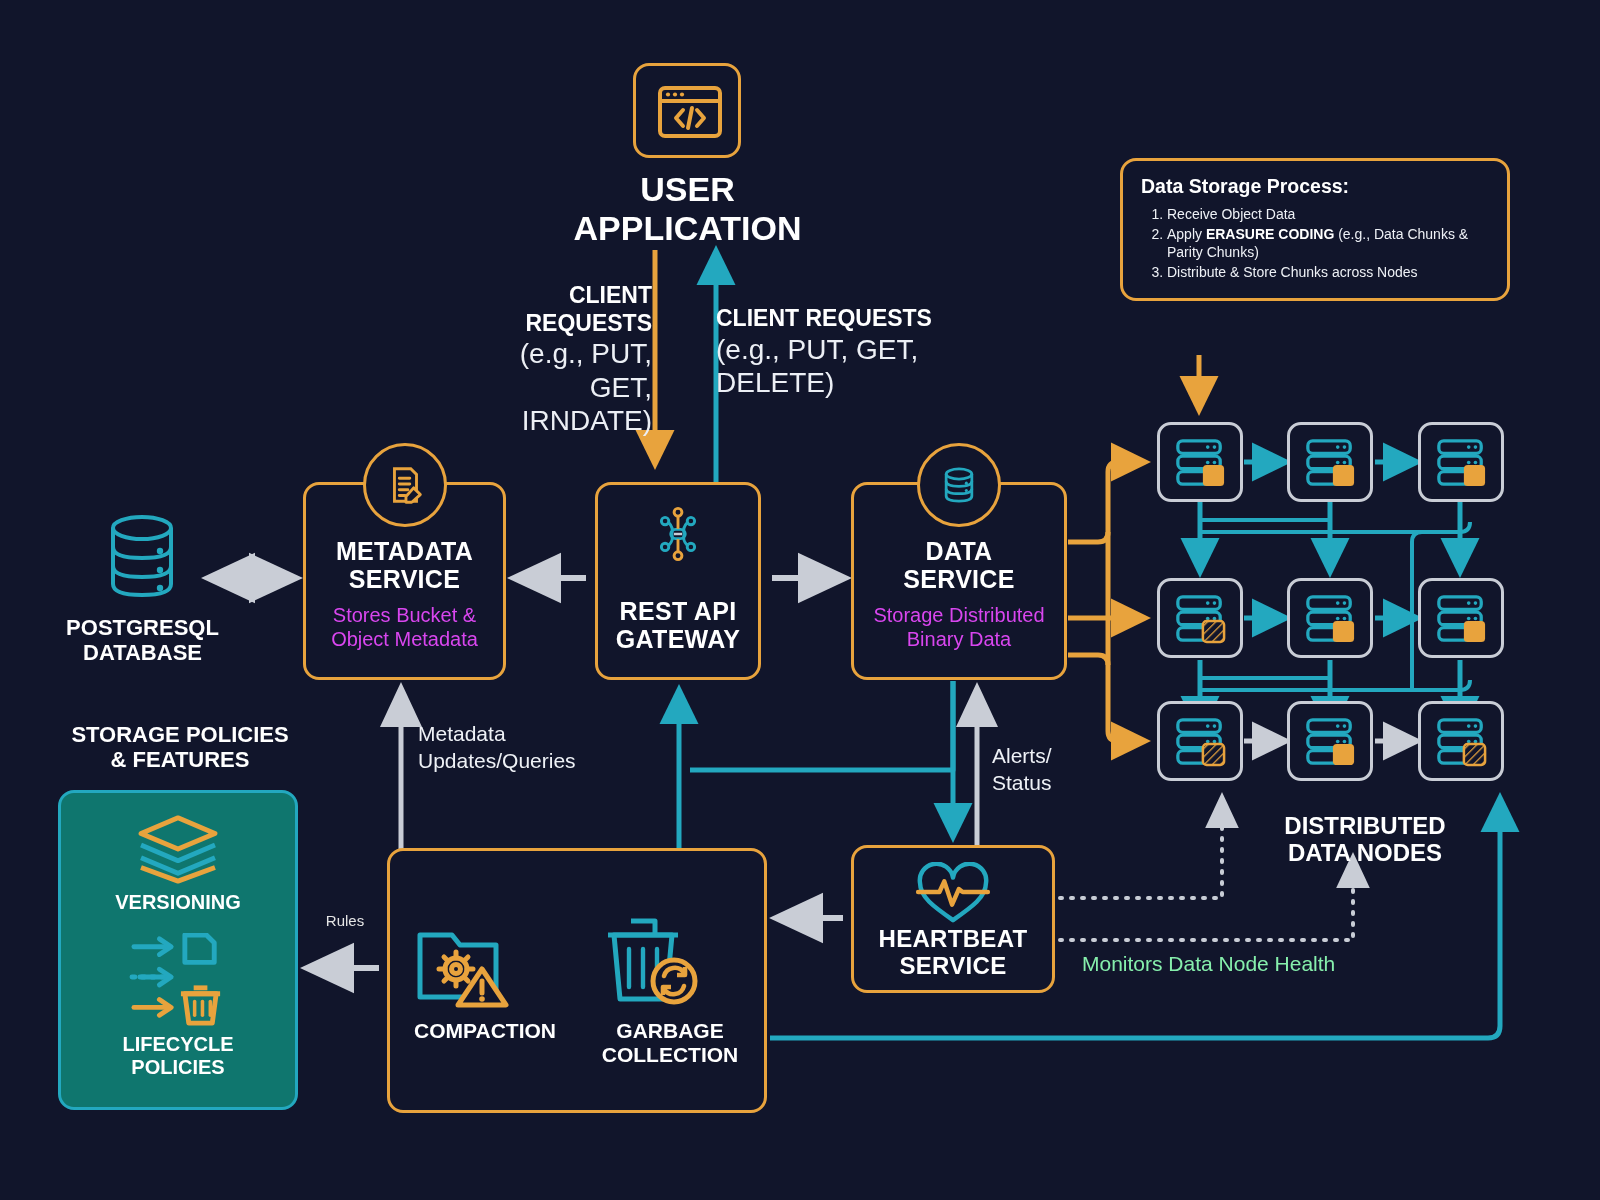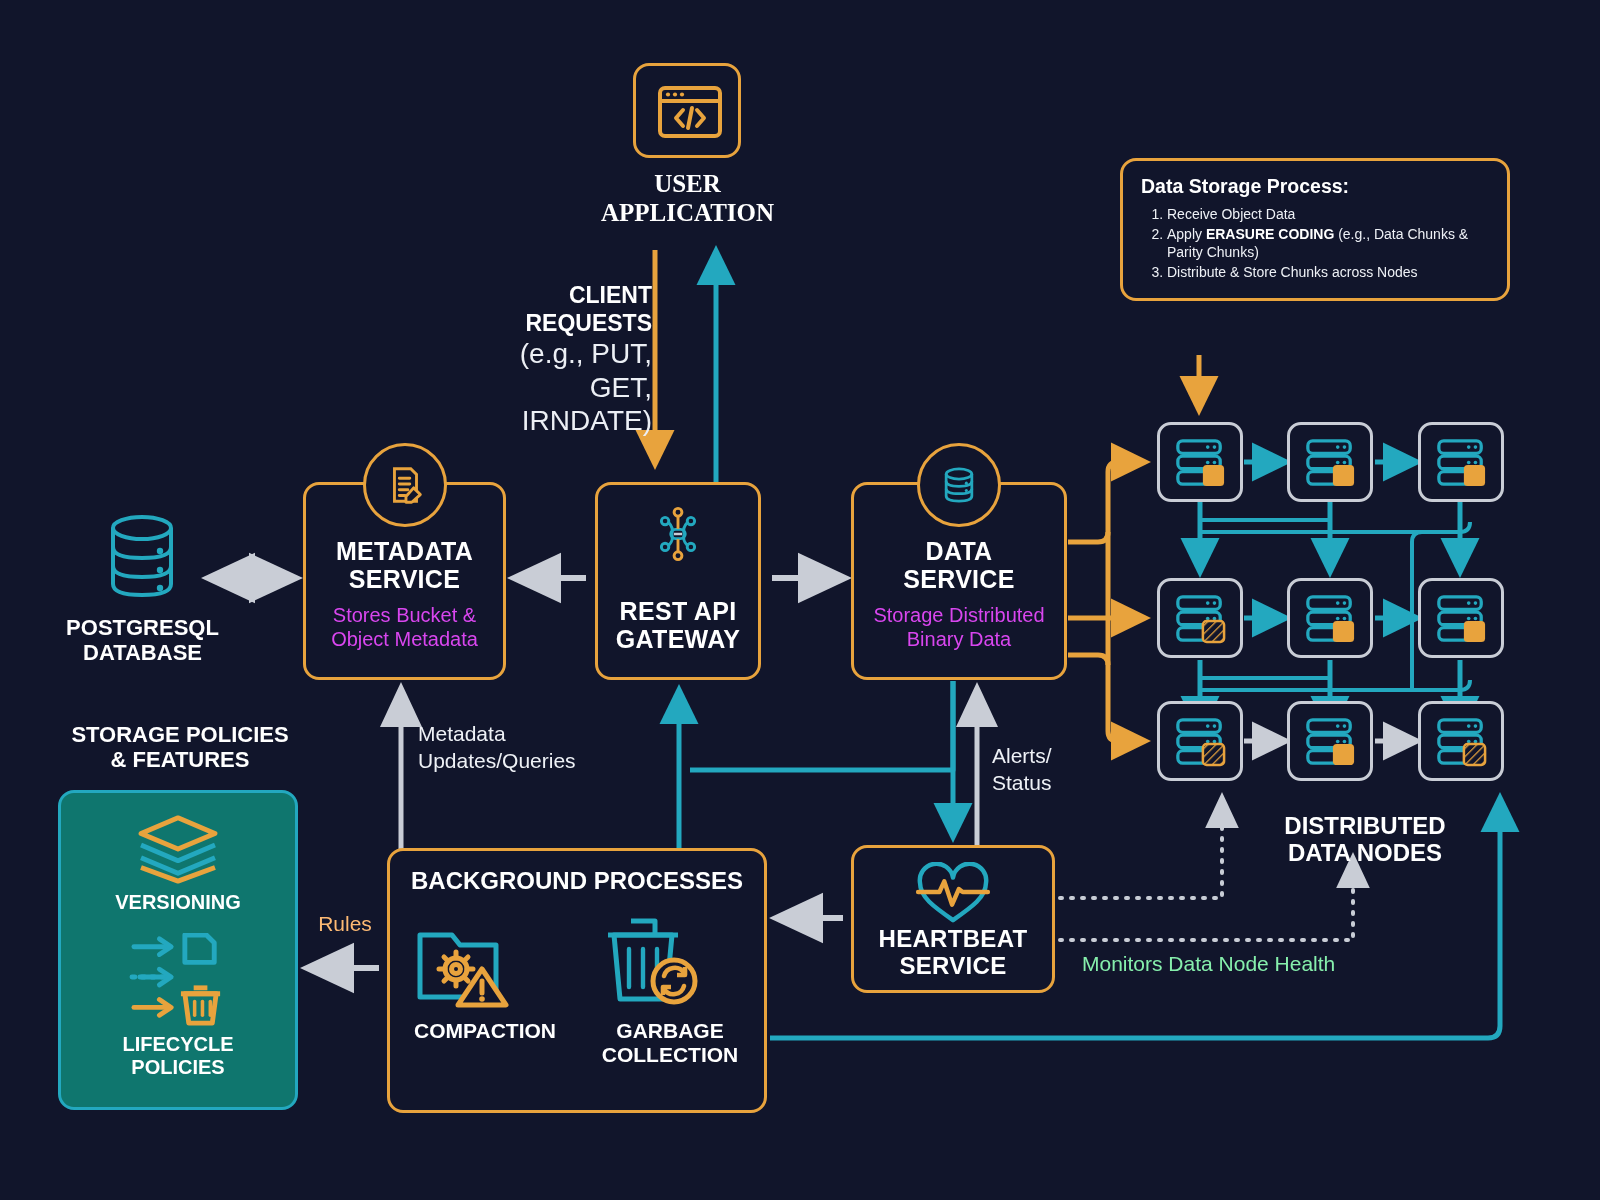--- a/index.html
+++ b/index.html
@@ -13,21 +13,21 @@
   .obox{border:3px solid #e8a33d;border-radius:16px;background:#11152b;}
   .tbox{border:3px solid #23a8bf;border-radius:16px;background:#0f766e;padding-left:42px;}
   .gbox{border:3px solid #c9cdd6;border-radius:14px;background:#11152b;}
 
   .ttl{color:#ffffff;font-weight:bold;text-align:center;letter-spacing:.3px;line-height:1.12;}
   .sub{color:#d946ef;text-align:center;line-height:1.2;}
   .lbl{color:#ffffff;font-weight:bold;text-align:center;line-height:1.14;}
 
   
   #user-app{left:633px;top:63px;width:108px;height:95px;}
-  #user-app-label{left:560px;top:170px;width:255px;font-size:25px;font-family:Liberation Serif, serif;}
+  #user-app-label{left:560px;top:170px;width:255px;font-size:34px;}
 
   
   #req-left{left:452px;top:282px;width:200px;}
   #req-right{left:716px;top:305px;width:300px;}
   .reqhead{color:#fff;font-weight:bold;font-size:23px;line-height:1.2;}
   .reqsub{color:#eceff5;font-size:28px;line-height:1.2;}
   .ar{text-align:right;}
   .al{text-align:left;}
 
   
@@ -65,21 +65,21 @@
   #gc-label{position:absolute;top:168px;left:190px;width:180px;font-size:21px;}
 
   
   #heartbeat-service{left:851px;top:845px;width:204px;height:148px;}
   #hb-title{position:absolute;top:78px;left:0;right:0;font-size:24px;}
   #monitors-label{left:1082px;top:952px;width:320px;font-size:21px;color:#86efac;}
 
   
   #meta-updates-label{left:418px;top:720px;width:220px;font-size:21px;color:#eef1f6;line-height:1.3;}
   #alerts-label{left:992px;top:742px;width:110px;font-size:21px;color:#eef1f6;line-height:1.3;}
-  #rules-label{left:305px;top:912px;width:80px;font-size:21px;color:#fdba74;text-align:center;}
+  #rules-label{left:305px;top:912px;width:80px;font-size:15px;color:#e5e5e5;text-align:center;}
   #ddn-label{left:1240px;top:812px;width:250px;font-size:24px;}
 
   
   .dnode{width:86px;height:80px;}
   .dnode .inner{position:absolute;inset:0;display:flex;align-items:center;justify-content:center;}
 </style>
 </head>
 <body>
 
 <div id="stage">
@@ -184,20 +184,24 @@
     <div>USER</div>
     <div>APPLICATION</div>
   </div>
 
   <div class="node ar" id="req-left">
     <div class="reqhead">CLIENT</div>
     <div class="reqhead">REQUESTS</div>
     <div class="reqsub">(e.g., PUT,</div>
     <div class="reqsub">GET, IRNDATE)</div>
   </div>
+  <div class="node al" id="req-right">
+    <div class="reqhead">CLIENT REQUESTS</div>
+    <div class="reqsub">(e.g., PUT, GET, DELETE)</div>
+  </div>
 
   <div class="node obox" id="storage-process">
     <div class="hd">Data Storage Process:</div>
     <ol>
       <li><span>Receive Object Data</span></li>
       <li><span>Apply </span><b>ERASURE CODING</b><span> (e.g., Data Chunks &amp; Parity Chunks)</span></li>
       <li><span>Distribute &amp; Store Chunks across Nodes</span></li>
     </ol>
   </div>
 
@@ -333,21 +337,20 @@
         </g>
       </svg>
     </div>
     <div class="lbl" id="policies-lifecycle">
       <div>LIFECYCLE</div>
       <div>POLICIES</div>
     </div>
   </div>
 
   <div class="node obox" id="background-processes">
-    <div class="lbl" id="bg-title">BACKGROUND PROCESSES</div>
 
     <div style="position:absolute;top:62px;left:22px;">
       <svg viewBox="0 0 108 96" width="108" height="96">
         <path d="M8,22 H40 L48,32 H84 V84 H8 Z" fill="none" stroke="#23a8bf" stroke-width="5" stroke-linejoin="round"></path>
         <g fill="none" stroke="#e8a33d" stroke-width="5">
           <circle cx="44" cy="56" r="11"></circle>
           <circle cx="44" cy="56" r="4.5"></circle>
           <path d="M44,39 V45 M44,67 V73 M27,56 H33 M55,56 H61
                    M32,44 L36,48 M52,64 L56,68 M32,68 L36,64 M52,48 L56,44" stroke-linecap="round"></path>
         </g>

